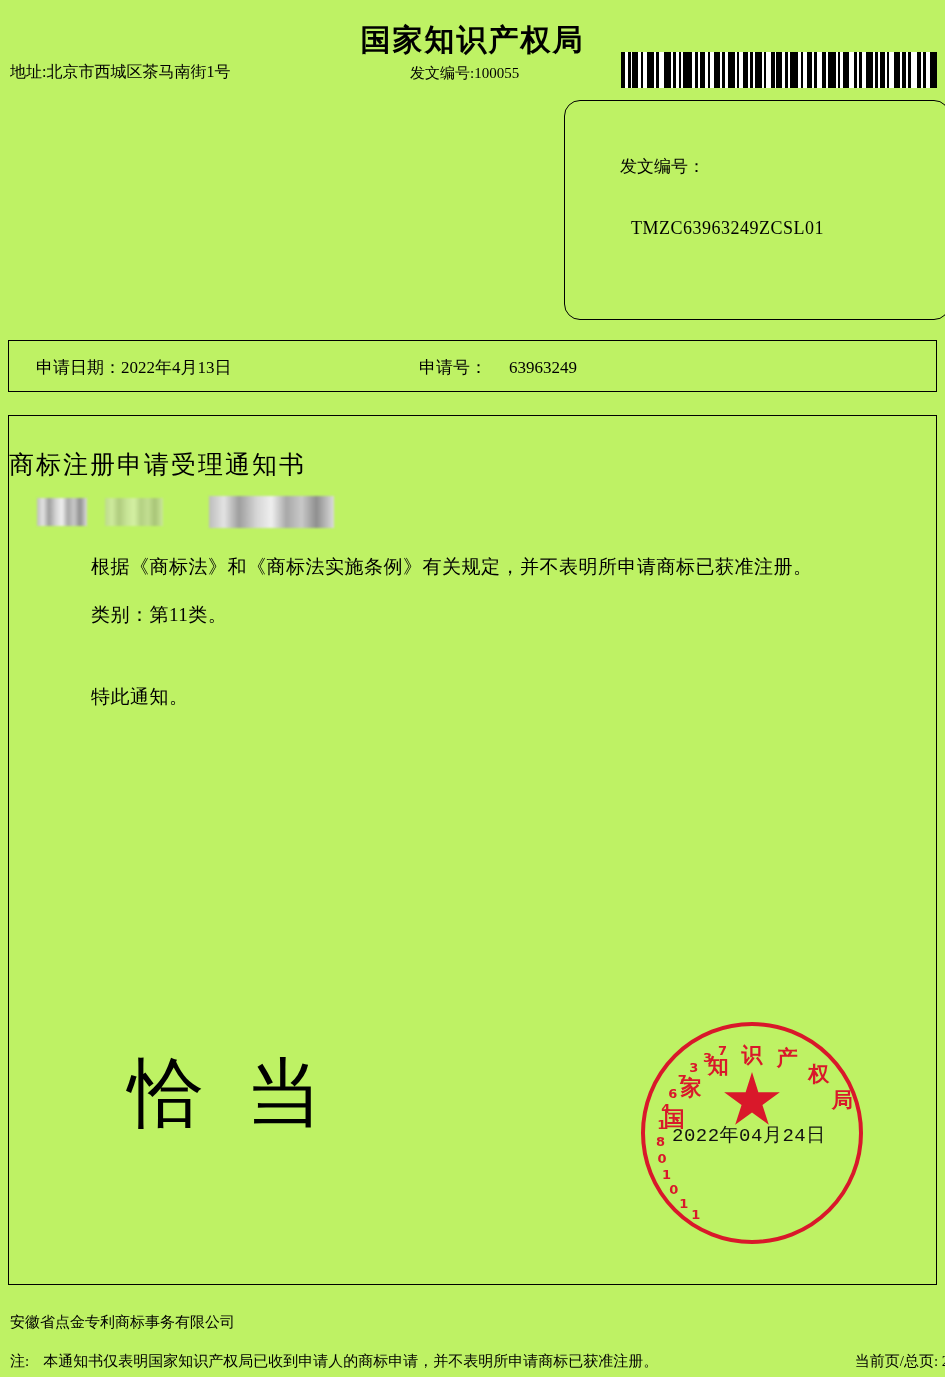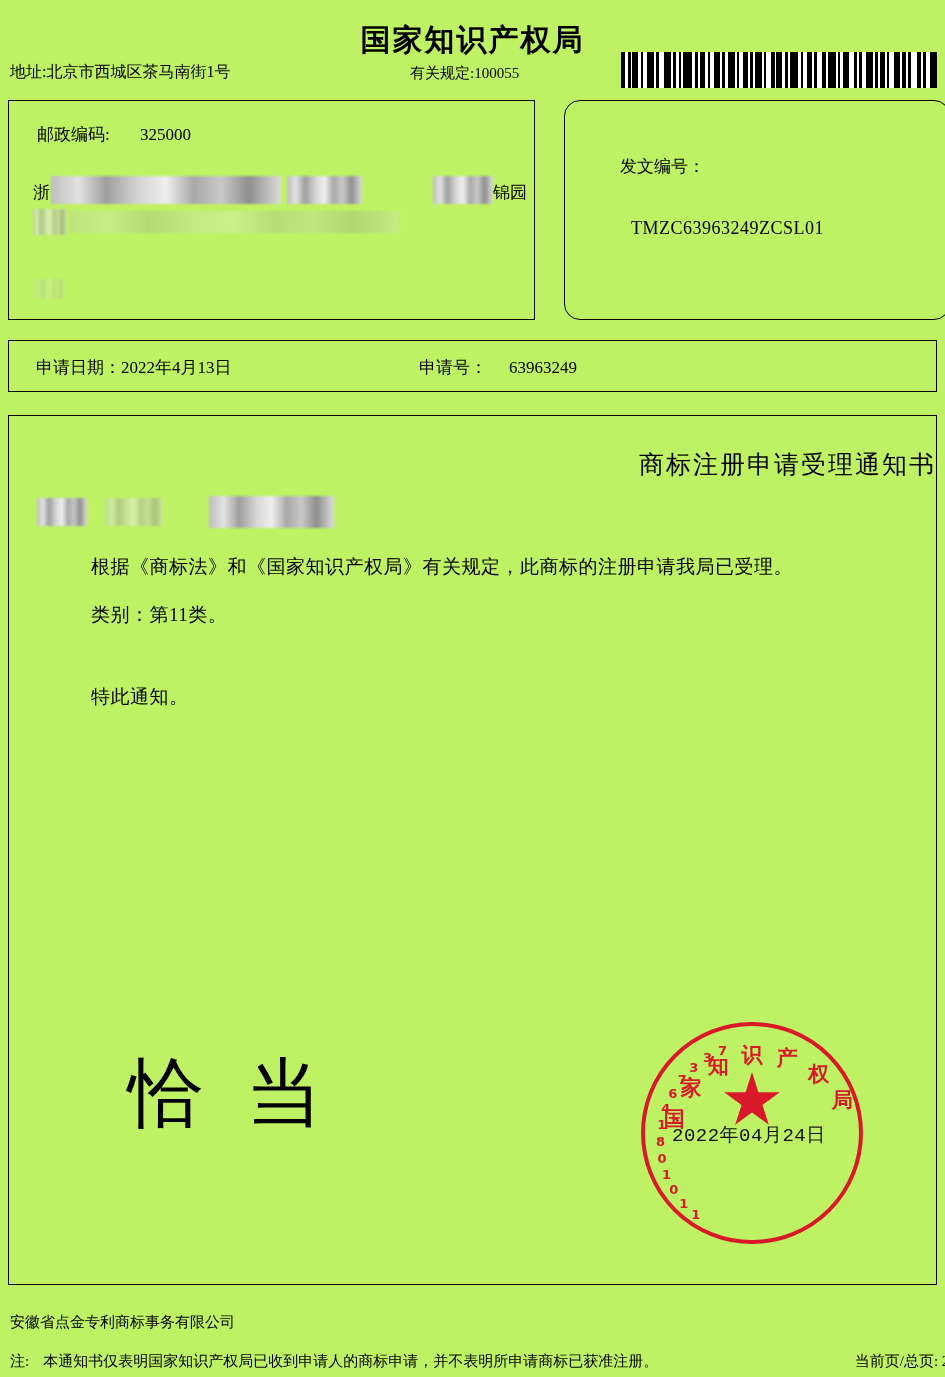--- a/index.html
+++ b/index.html
@@ -142,21 +142,21 @@
     font-size: 17px;
   }
   .appinfo-no .label { margin-right: 22px; }
 
   
   .main-title {
     position: absolute;
     top: 32px;
     left: 0;
     width: 100%;
-    text-align: right;
+    text-align: left;
     font-size: 25px;
     letter-spacing: 2px;
   }
   .body-line {
     position: absolute;
     font-size: 19px;
     letter-spacing: 0.5px;
   }
   .l1 { top: 138px; left: 82px; }
   .l2 { top: 186px; left: 82px; }
@@ -264,21 +264,21 @@
     font-size: 15px;
   }
 </style>
 </head>
 <body>
 
 <div class="page">
 
   <div class="doc-title">国家知识产权局</div>
   <div class="addr-line">地址:北京市西城区茶马南街1号</div>
-  <div class="zip-line">有关规定:100055</div>
+  <div class="zip-line">发文编号:100055</div>
 
   <div class="barcode">
     <span style="width:4px"></span>
       <span style="width:3px;background:#fff"></span>
     <span style="width:3px"></span>
       <span style="width:2px;background:#fff"></span>
     <span style="width:6px"></span>
       <span style="width:3px;background:#fff"></span>
     <span style="width:2px"></span>
       <span style="width:4px;background:#fff"></span>
@@ -356,36 +356,20 @@
       <span style="width:2px;background:#fff"></span>
     <span style="width:3px"></span>
       <span style="width:6px;background:#fff"></span>
     <span style="width:5px"></span>
       <span style="width:2px;background:#fff"></span>
     <span style="width:3px"></span>
       <span style="width:4px;background:#fff"></span>
     <span style="width:7px"></span>
   </div>
 
-  <div class="box box-addressee">
-    <div class="zipcode-row">
-      <span class="label">邮政编码:</span>
-      <span>325000</span>
-    </div>
-
-    <div class="addr-ghost" style="top:80px; left:24px;">浙</div>
-    <div class="redact" style="top:75px; left:42px; width:230px; height:28px;"></div>
-    <div class="redact" style="top:75px; left:278px; width:75px; height:28px;"></div>
-    <div class="redact" style="top:75px; left:424px; width:60px; height:28px;"></div>
-    <div class="addr-ghost" style="top:80px; left:484px;">锦园</div>
-
-    <div class="redact" style="top:108px; left:24px; width:34px; height:26px; opacity:.55;"></div>
-    <div class="redact" style="top:110px; left:60px; width:330px; height:22px; opacity:.28;"></div>
-    <div class="redact" style="top:178px; left:26px; width:30px; height:20px; opacity:.22;"></div>
-  </div>
 
   <div class="box box-docnum">
     <div class="docnum-label">发文编号：</div>
     <div class="docnum-value">TMZC63963249ZCSL01</div>
   </div>
 
   <div class="box box-appinfo">
     <div class="appinfo-date">
       <span>申请日期：</span><span>2022年4月13日</span>
     </div>
@@ -394,21 +378,21 @@
     </div>
   </div>
 
   <div class="box box-main">
     <div class="main-title">商标注册申请受理通知书</div>
 
     <div class="redact" style="top:82px; left:28px; width:50px; height:28px;"></div>
     <div class="redact" style="top:82px; left:96px; width:58px; height:28px; opacity:.45;"></div>
     <div class="redact" style="top:80px; left:200px; width:125px; height:32px;"></div>
 
-    <div class="body-line l1">根据《商标法》和《国家知识产权局》有关规定，此商标的注册申请我局已受理。</div>
+    <div class="body-line l1">根据《商标法》和《商标法实施条例》有关规定，并不表明所申请商标已获准注册。</div>
     <div class="body-line l2">类别：第11类。</div>
     <div class="body-line l3">特此通知。</div>
   </div>
 
   <div class="brand-mark">恰当</div>
 
   <div class="seal">
     <div class="seal-ring"></div>
     <div class="star-shape"></div>
     <div class="seal-arc-text">

